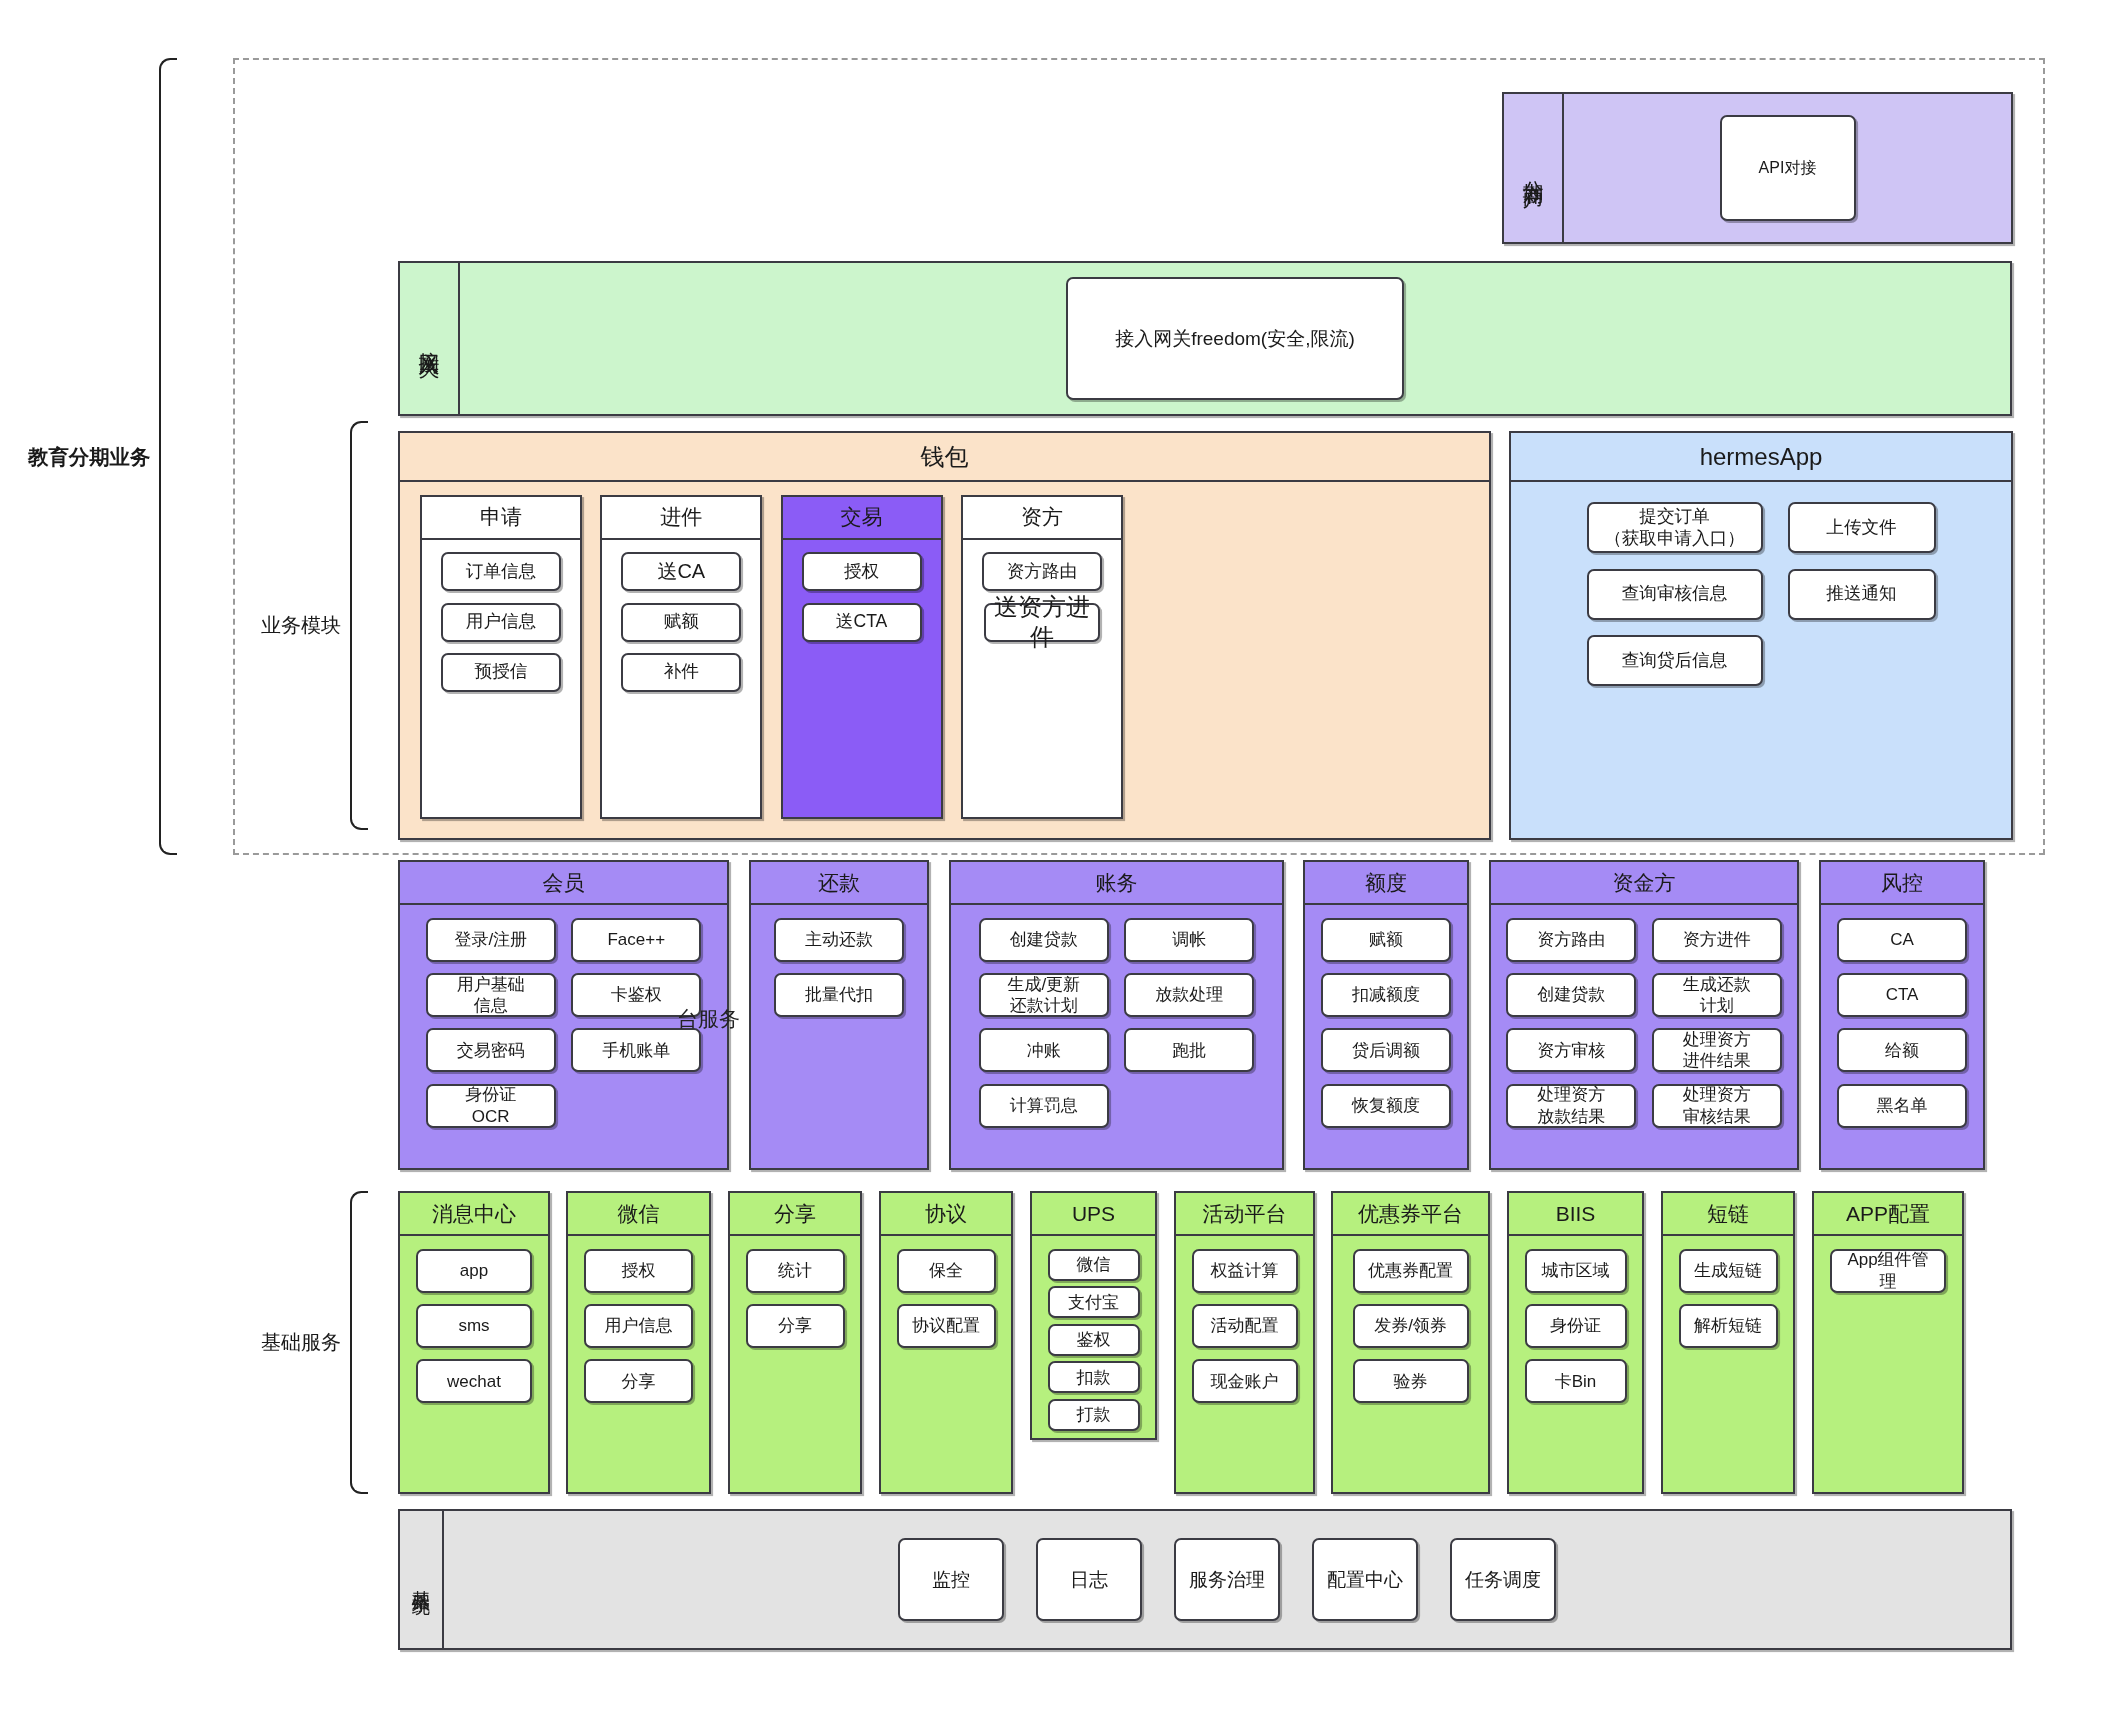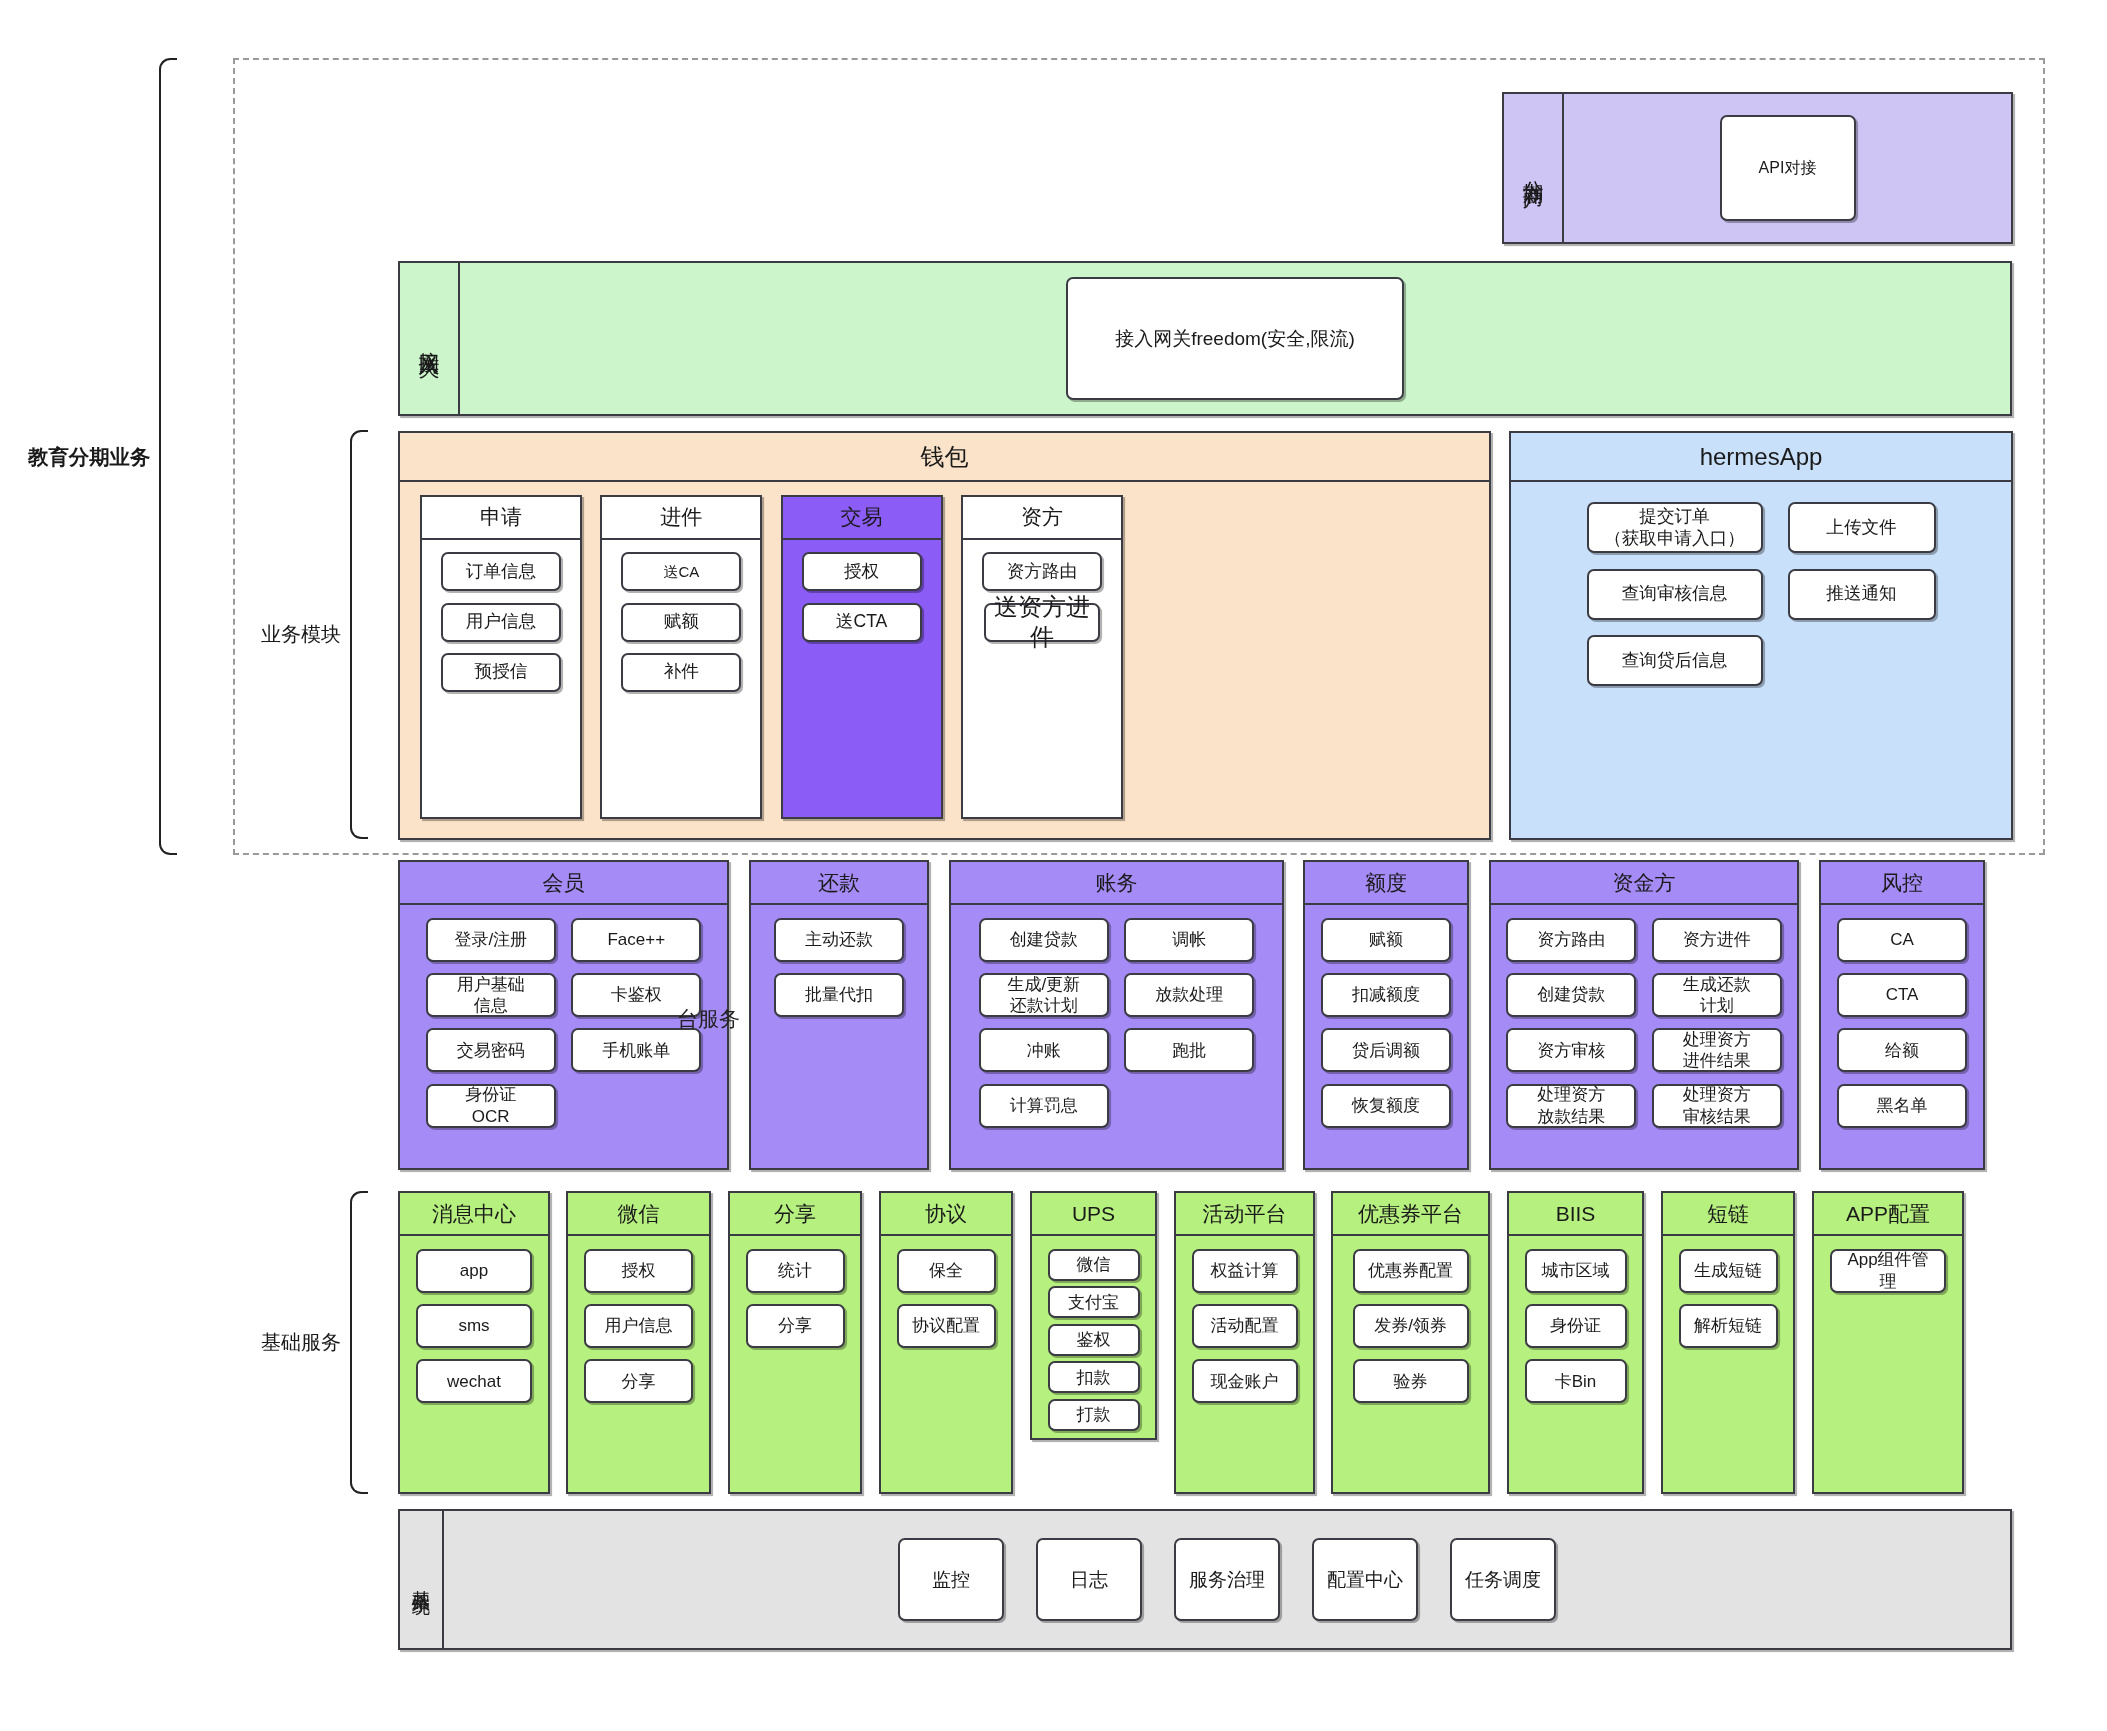--- a/index.html
+++ b/index.html
@@ -71,21 +71,21 @@
 
 <div class="canvas">
 
   <div class="dashed-zone" style="left:233px;top:58px;width:1812px;height:797px;"></div>
 
   <div class="bracket bold" style="left:28px;top:58px;height:797px;">
     <span class="btxt">教育分期业务</span>
     <span class="brace" style="height:797px;"></span>
   </div>
 
-  <div class="bracket" style="left:261px;top:430px;height:409px;">
+  <div class="bracket" style="left:261px;top:421px;height:409px;">
     <span class="btxt">业务模块</span>
     <span class="brace" style="height:409px;"></span>
   </div>
 
   <div class="bracket" style="left:261px;top:1191px;height:303px;">
     <span class="btxt">基础服务</span>
     <span class="brace" style="height:303px;"></span>
   </div>
 
 
@@ -112,21 +112,21 @@
             <div class="group-title">申请</div>
             <div class="group-body">
               <div class="leaf" style="width: 120px; height: 39px; font-size: 17.6px;">订单信息</div>
               <div class="leaf" style="width: 120px; height: 39px; font-size: 17.6px;">用户信息</div>
               <div class="leaf" style="width: 120px; height: 39px; font-size: 17.6px;">预授信</div>
             </div>
           </div>
           <div class="group" style="width: 162px; height: 324px; background: rgb(255, 255, 255);">
             <div class="group-title">进件</div>
             <div class="group-body">
-              <div class="leaf" style="width: 120px; height: 39px; font-size: 15px;">送CA</div>
+              <div class="leaf" style="width: 120px; height: 39px; font-size: 20px;">送CA</div>
               <div class="leaf" style="width: 120px; height: 39px; font-size: 17.6px;">赋额</div>
               <div class="leaf" style="width: 120px; height: 39px; font-size: 17.6px;">补件</div>
             </div>
           </div>
           <div class="group" style="width: 162px; height: 324px; background: #8b5cf6;">
             <div class="group-title">交易</div>
             <div class="group-body">
               <div class="leaf" style="width: 120px; height: 39px; font-size: 17.6px;">授权</div>
               <div class="leaf" style="width: 120px; height: 39px; font-size: 17.6px;">送CTA</div>
             </div>

